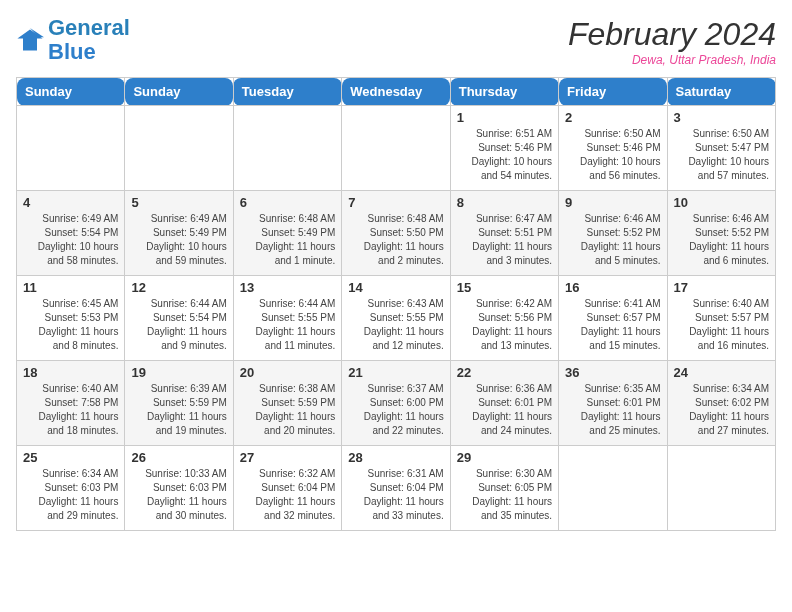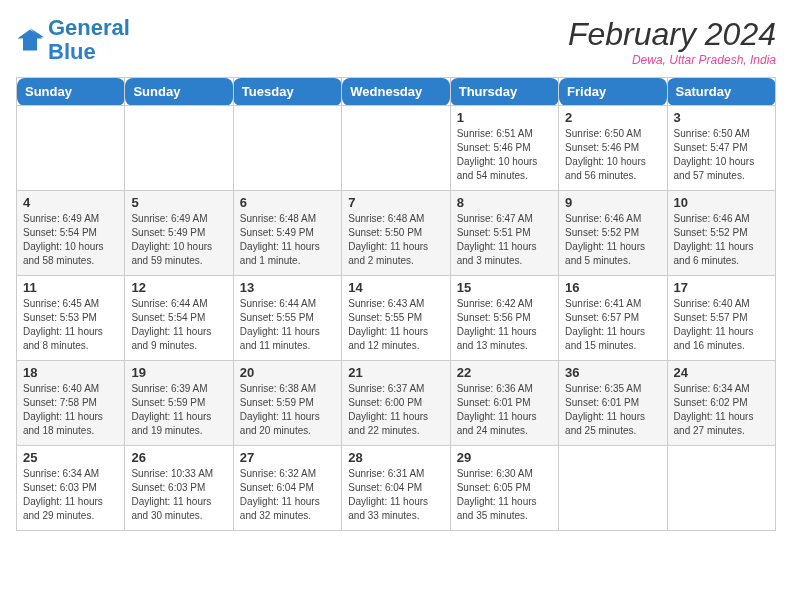--- a/index.html
+++ b/index.html
@@ -71,20 +71,21 @@
       font-size: 13px;
       font-weight: bold;
       color: #333;
       display: block;
       margin-bottom: 2px;
     }
     .cell-info {
       font-size: 10px;
       color: #444;
       line-height: 1.4;
+      text-align: right;
     }
     .empty-cell {
       background: #f9f9f9;
     }
     tr:nth-child(even) td {
       background: #f5f5f5;
     }
     tr:nth-child(odd) td {
       background: #fff;
     }

